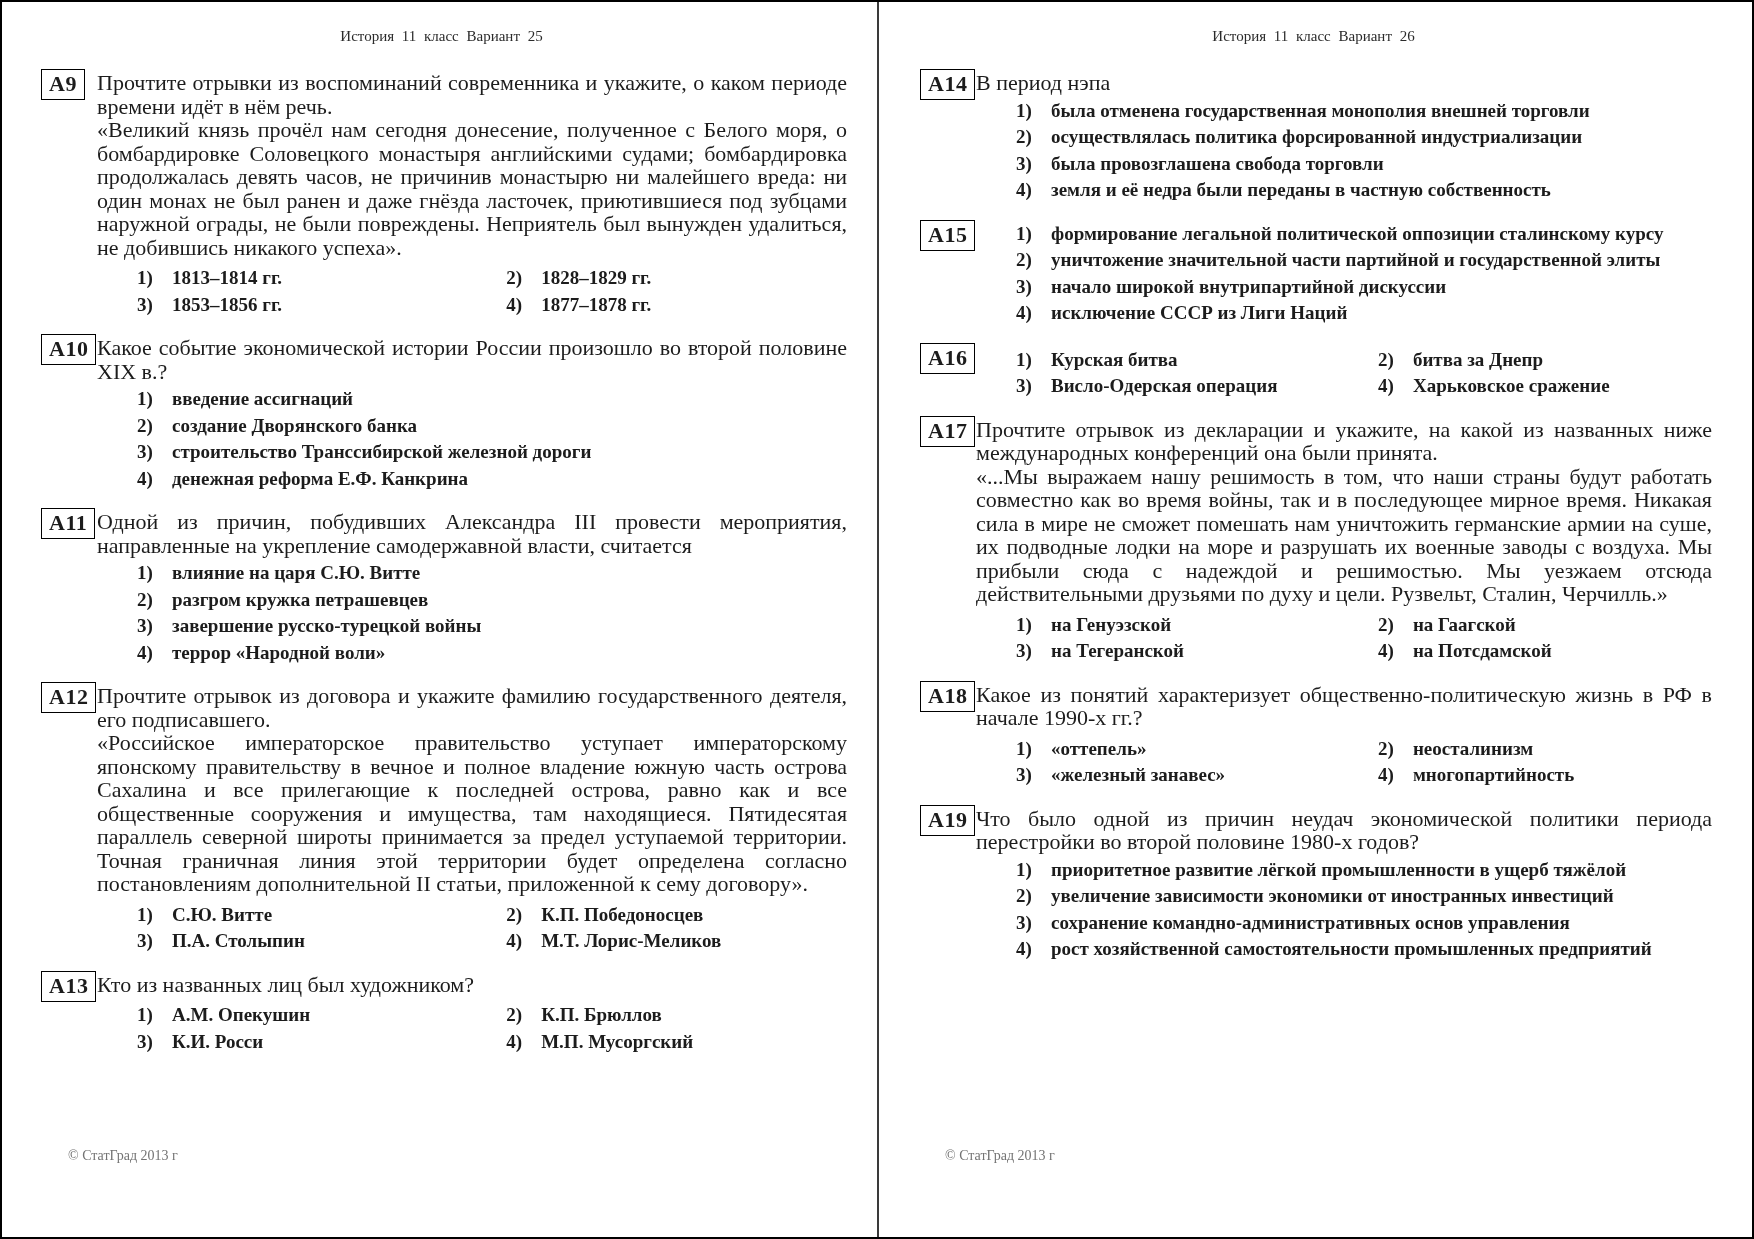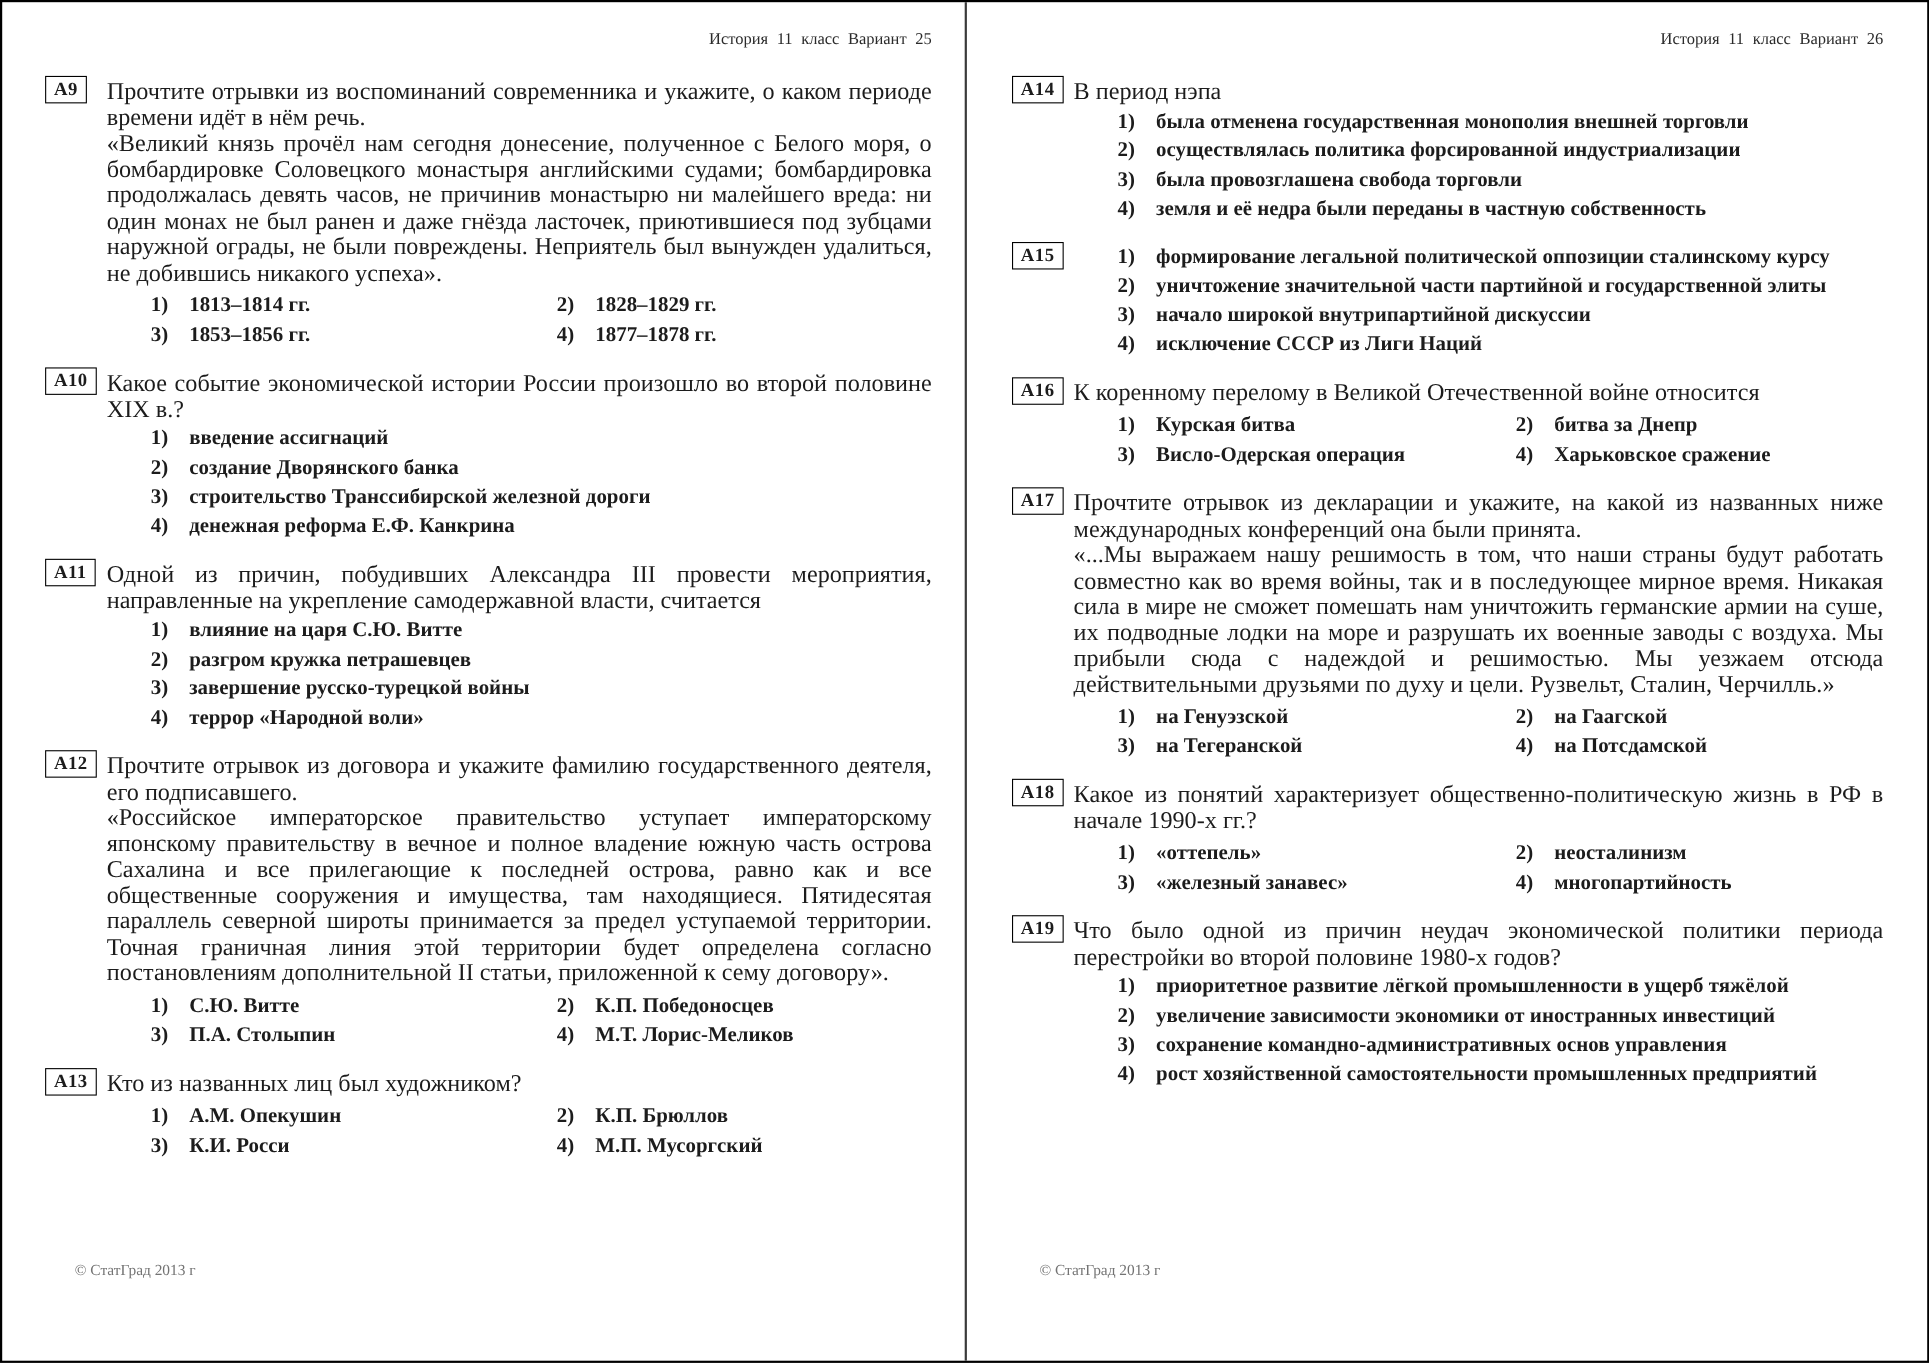--- a/index.html
+++ b/index.html
@@ -19,32 +19,32 @@
   }
   .page {
     position: relative;
     box-sizing: border-box;
     height: 100%;
   }
   .page-left  { width: 875px; padding: 26px 30px 0 34px; }
   .page-right { width: 875px; padding: 26px 40px 0 36px; border-left: 2px solid #3a3a3a; }
 
   .pghead {
-    display: flex; justify-content: flex-end; align-items: baseline;
+    display: flex; justify-content: center; align-items: baseline;
     font-size: 15px; word-spacing: 4px;
     color: #2b2b2b;
     margin-bottom: 26px;
   }
   .pgnum { word-spacing: 0; }
 
   .q { position: relative; padding-left: 61px; margin-bottom: 20px; }
   .qlabel {
     position: absolute; left: 5px; top: -2px;
     border: 1.5px solid #000;
-    font-weight: bold; font-size: 17px;
+    font-weight: bold; font-size: 22px;
     padding: 1px 7px 2px 7px;
     letter-spacing: 0.5px;
     background: #fff;
   }
   .prompt, .passage {
     margin: 0;
     font-size: 22px; line-height: 23.5px;
     text-align: justify;
   }
   .opts { margin-top: 4px; padding-left: 40px; }
@@ -239,21 +239,20 @@
           </div>
         <div class="opt">
             <span class="n">4)</span>
             <span class="t">исключение СССР из Лиги Наций</span>
           </div>
       </div>
     </article>
 
     <article class="q">
       <span class="qlabel">А16</span>
-      <p class="prompt">К коренному перелому в Великой Отечественной войне относится</p>
       <div class="opts two">
         <div class="opt">
             <span class="n">1)</span>
             <span class="t">Курская битва</span>
           </div>
         <div class="opt">
             <span class="n">2)</span>
             <span class="t">битва за Днепр</span>
           </div>
         <div class="opt">

